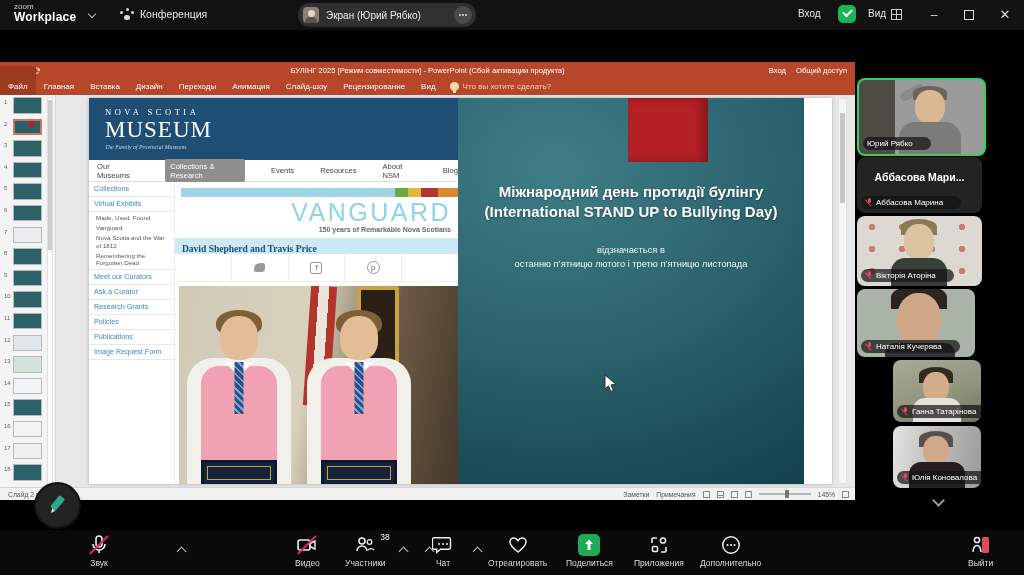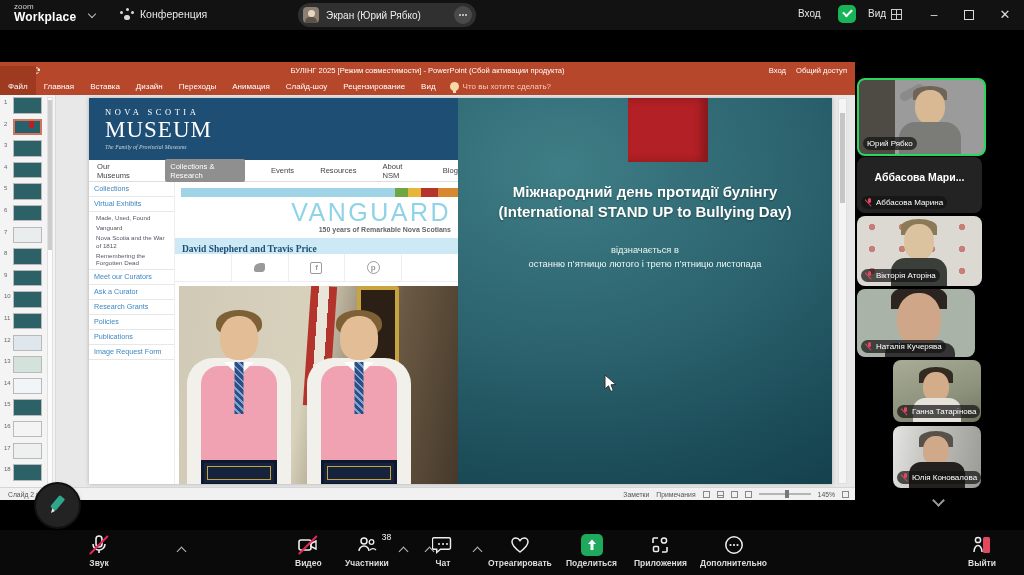--- a/index.html
+++ b/index.html
@@ -130,42 +130,42 @@
   .boy .hair{position:absolute;left:50%;transform:translateX(-50%);top:-6px;width:46px;height:26px;border-radius:50% 50% 40% 40%;background:#7d6036;}
   .boy .shirt{position:absolute;left:0;bottom:0;width:104px;height:126px;border-radius:26px 26px 0 0;background:#f2f0ea;}
   .boy .vest{position:absolute;left:14px;bottom:0;width:76px;height:118px;border-radius:18px 18px 0 0;background:#f0a2b2;}
   .boy .collar{position:absolute;left:50%;transform:translateX(-50%);bottom:108px;width:30px;height:14px;background:#fdfdfb;
      clip-path:polygon(0 0,50% 100%,100% 0);}
   .boy .tie{position:absolute;left:50%;transform:translateX(-50%);bottom:70px;width:9px;height:52px;background:repeating-linear-gradient(45deg,#2c4f86 0 3px,#7fa3cf 3px 5px);}
   .boy .cert{position:absolute;left:14px;bottom:-2px;width:76px;height:26px;background:#15233d;border:3px solid #0d1830;box-sizing:border-box;}
   .boy .cert::after{content:"";position:absolute;inset:3px;border:1px solid #c9a43c;}
 
   
-  #teal{left:369px;top:0;width:374px;height:386px;background:
+  #teal{left:369px;top:0;width:346px;height:386px;background:
      radial-gradient(150% 110% at 28% 18%, #3f7e86 0%, #2a616c 45%, #194a56 75%, #123844 100%);}
   #redrect{position:absolute;left:170px;top:0;width:80px;height:64px;background:#b32025;box-shadow:inset -6px 0 8px rgba(0,0,0,.25);}
   #teal .title{position:absolute;left:0;right:0;top:84px;text-align:center;color:#fff;font-weight:bold;
      font-size:15px;line-height:1.35;text-shadow:0 1px 2px rgba(0,0,0,.4);}
   #teal .subtitle{position:absolute;left:0;right:0;top:146px;text-align:center;color:#eef6f6;font-size:9.3px;line-height:1.5;}
 
   
   #ppt-status{left:0;top:425px;width:855px;height:13px;background:#f1f1f1;border-top:1px solid #d5d5d5;box-sizing:border-box;
      display:flex;align-items:center;font-size:6.8px;color:#555;}
   #ppt-status .left{margin-left:8px;}
   #ppt-status .right{position:absolute;right:6px;display:flex;align-items:center;gap:7px;}
   .sicon{width:7px;height:7px;border:1px solid #888;display:inline-block;box-sizing:border-box;}
   .sicon.grid{background:linear-gradient(#888 1px,transparent 1px) 0 3px/7px 7px no-repeat;}
   #zoom-slider{width:52px;height:2px;background:#b5b5b5;position:relative;display:inline-block;}
   #zoom-slider i{position:absolute;left:26px;top:-3px;width:4px;height:8px;background:#777;}
 
   
   #people{left:855px;top:30px;width:169px;height:500px;background:#000;}
   .tile{position:absolute;border-radius:8px;overflow:hidden;background:#222;}
   .tile .nm{position:absolute;left:4px;bottom:4px;background:rgba(20,20,20,.72);color:#fff;font-size:8px;
-     padding:2px 4px 2px 4px;border-radius:8px;display:flex;align-items:center;gap:3px;white-space:nowrap;z-index:3;}
+     padding:2px 18px 2px 4px;border-radius:8px;display:flex;align-items:center;gap:3px;white-space:nowrap;z-index:3;}
   .mic-off{width:8px;height:9px;position:relative;display:inline-block;flex:0 0 8px;}
   .mic-off::before{content:"";position:absolute;left:2.5px;top:0;width:3px;height:5px;border-radius:2px;background:#e24960;}
   .mic-off::after{content:"";position:absolute;left:0;top:1px;width:9px;height:1.4px;background:#e24960;transform:rotate(48deg);transform-origin:left;}
   #t1{left:2px;top:48px;width:125px;height:74px;border:2px solid #2bd65d;background:#9b9b9b;}
   #t1 .wall{position:absolute;left:0;top:0;width:36px;height:74px;background:#4e4a44;}
   #t1 .head{position:absolute;left:56px;top:10px;width:30px;height:34px;border-radius:46%;background:#d9b894;}
   #t1 .hairm{position:absolute;left:54px;top:6px;width:34px;height:14px;border-radius:50% 50% 0 0;background:#6e6458;}
   #t1 .arm{position:absolute;left:40px;top:8px;width:26px;height:9px;border-radius:5px;background:#8a8a8a;transform:rotate(-28deg);}
   #t1 .bodym{position:absolute;left:40px;top:42px;width:62px;height:32px;border-radius:16px 16px 0 0;background:#7b7b78;}
   #t2{left:2px;top:127px;width:125px;height:56px;background:#232323;}
@@ -188,21 +188,21 @@
   #t6 .head{position:absolute;left:30px;top:10px;width:26px;height:30px;border-radius:46%;background:#cfa98a;}
   #t6 .hairf{position:absolute;left:26px;top:5px;width:34px;height:16px;border-radius:50% 50% 0 0;background:#58514a;}
   #t6 .bodyf{position:absolute;left:16px;top:36px;width:56px;height:26px;border-radius:12px 12px 0 0;background:#23201f;}
   #more-people{left:50px;top:462px;width:64px;height:16px;}
   #more-people .chev-down{left:28px;top:2px;}
   #more-people .chev-down::before{border-color:#9a9a9a;width:7px;height:7px;border-width:2px;}
 
   
   #toolbar{left:0;top:530px;width:1024px;height:45px;background:#0a0a0a;}
   .tb{position:absolute;top:4px;display:flex;flex-direction:column;align-items:center;gap:2px;color:#e8e8e8;}
-  .tb .lbl{font-size:8.5px;color:#ddd;white-space:nowrap;font-weight:bold;}
+  .tb .lbl{font-size:8.5px;color:#ddd;white-space:nowrap;}
   .tb svg{display:block;}
   .chev-up{position:absolute;width:10px;height:10px;}
   .chev-up::before{content:"";position:absolute;left:2px;top:4px;width:6px;height:6px;
      border-left:1.6px solid #bbb;border-top:1.6px solid #bbb;transform:rotate(45deg);}
   #g-audio{left:88px;} #g-video{left:295px;}
   #g-part{left:345px;} #g-chat{left:432px;} #g-react{left:488px;}
   #g-share{left:566px;} #g-apps{left:634px;} #g-more{left:700px;}
   #g-leave{left:968px;}
   #chev-audio{left:176px;top:14px;} #chev-video{left:398px;top:14px;}
   #chev-part{left:424px;top:14px;} #chev-chat{left:472px;top:14px;}

